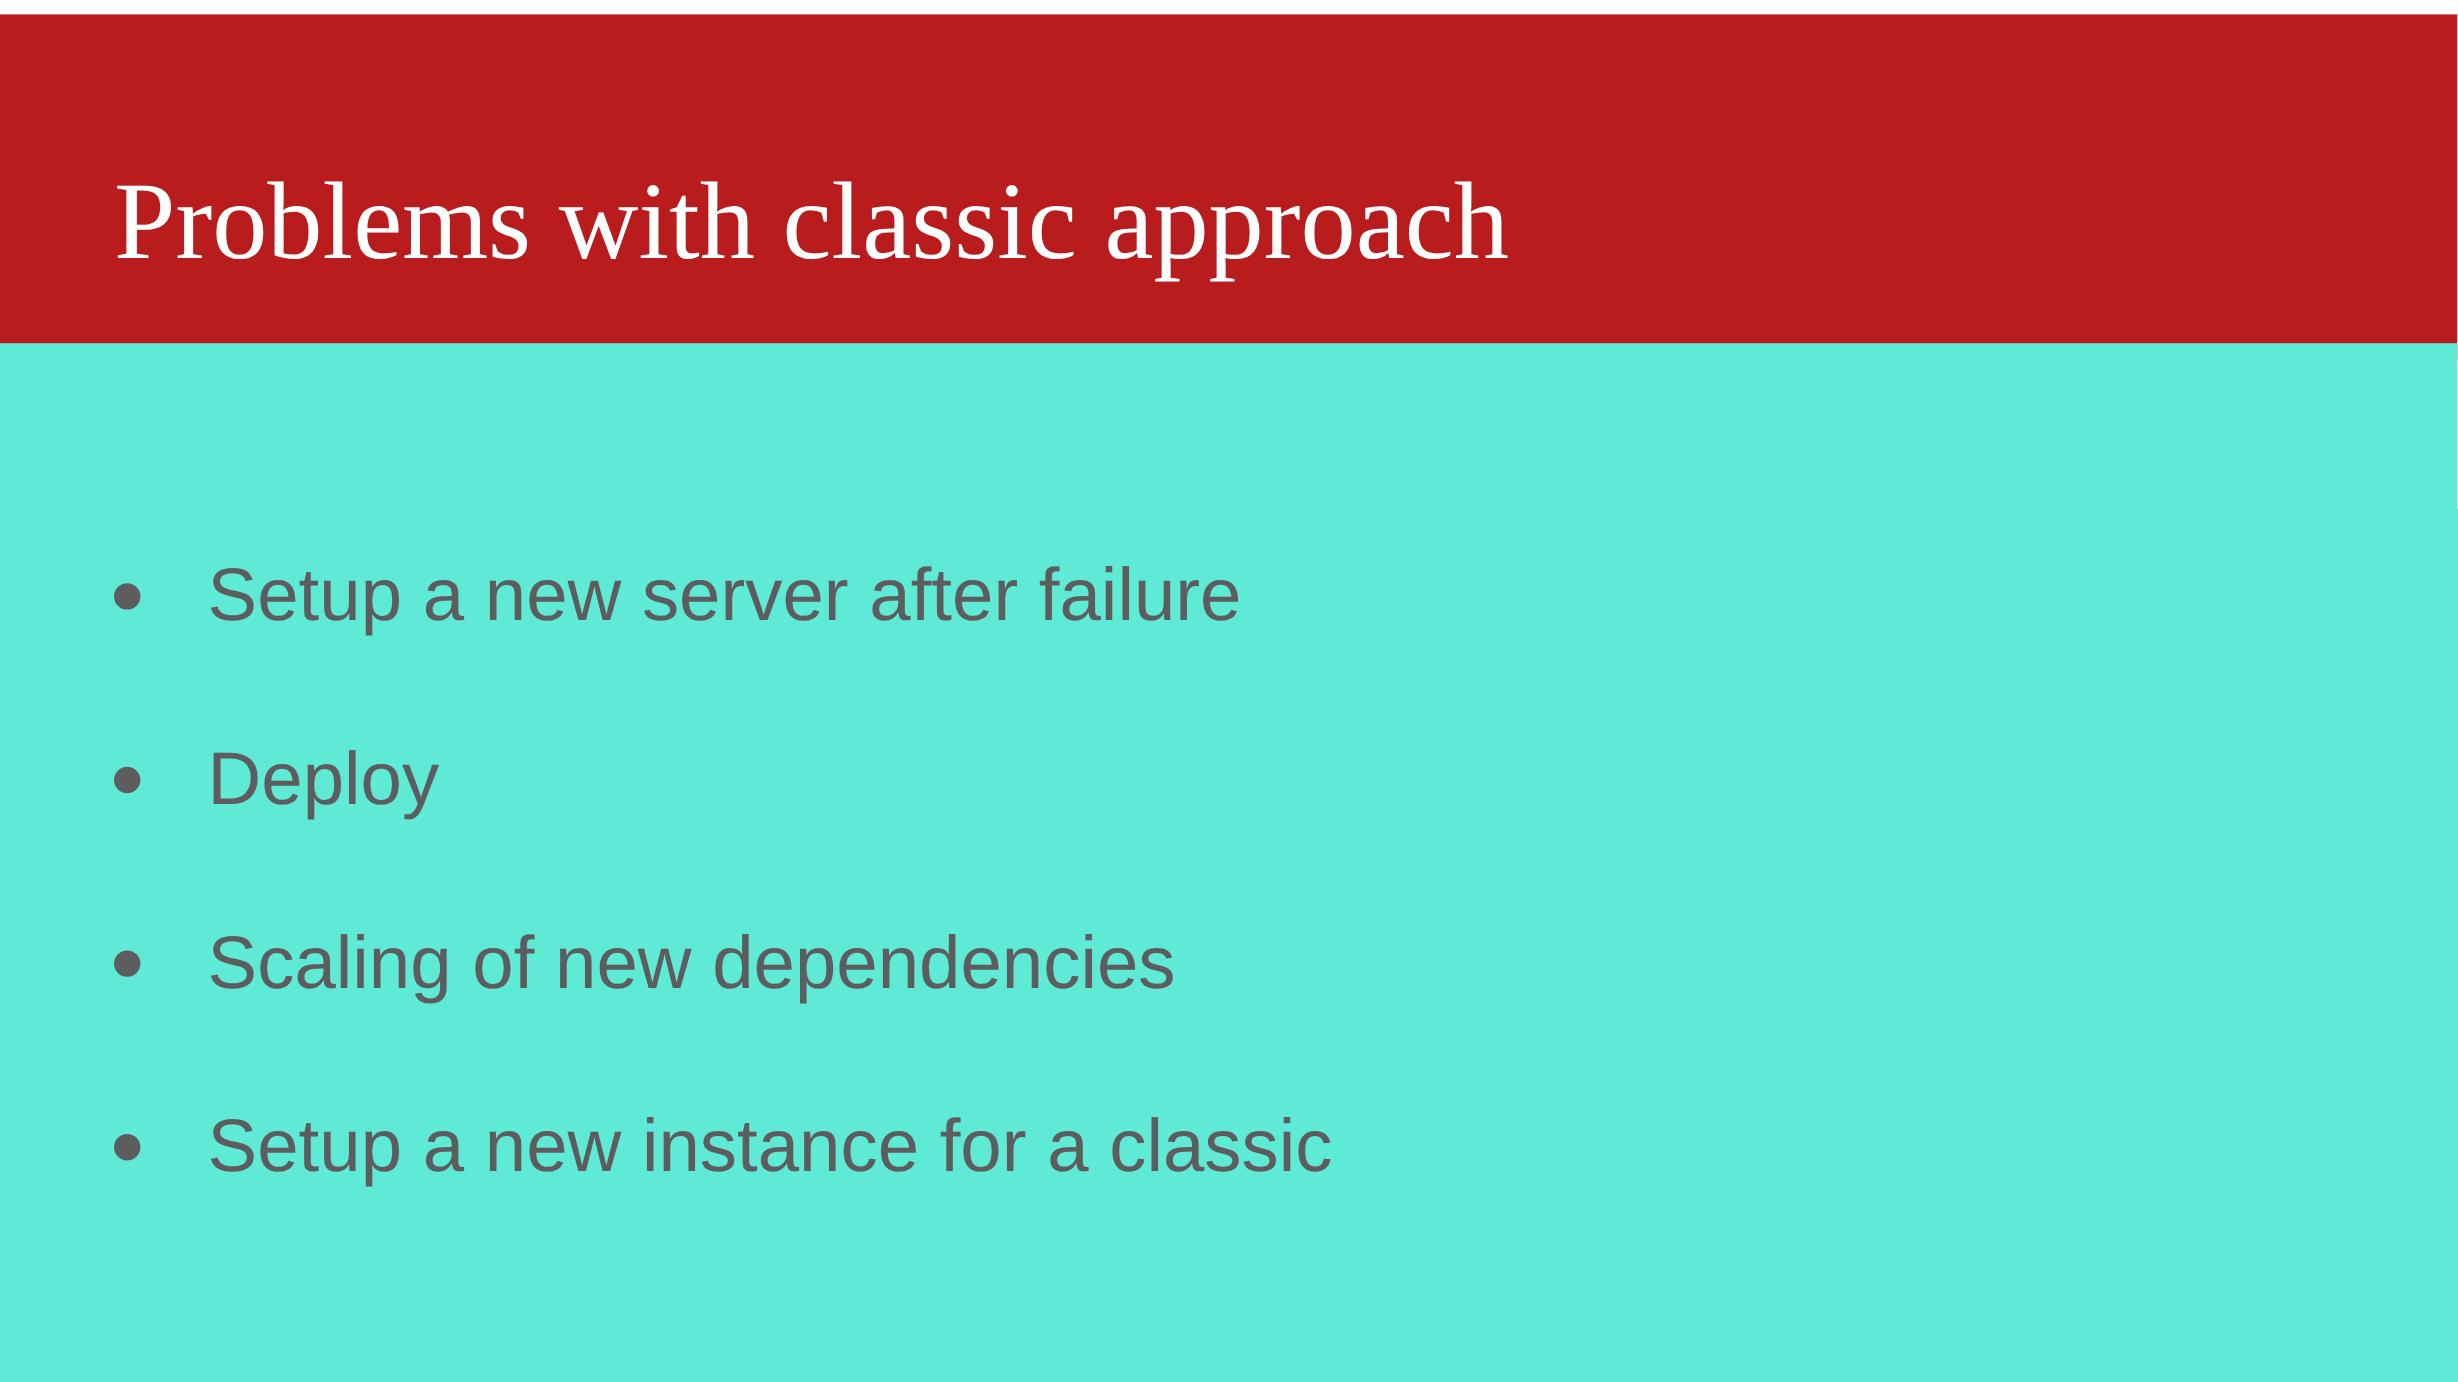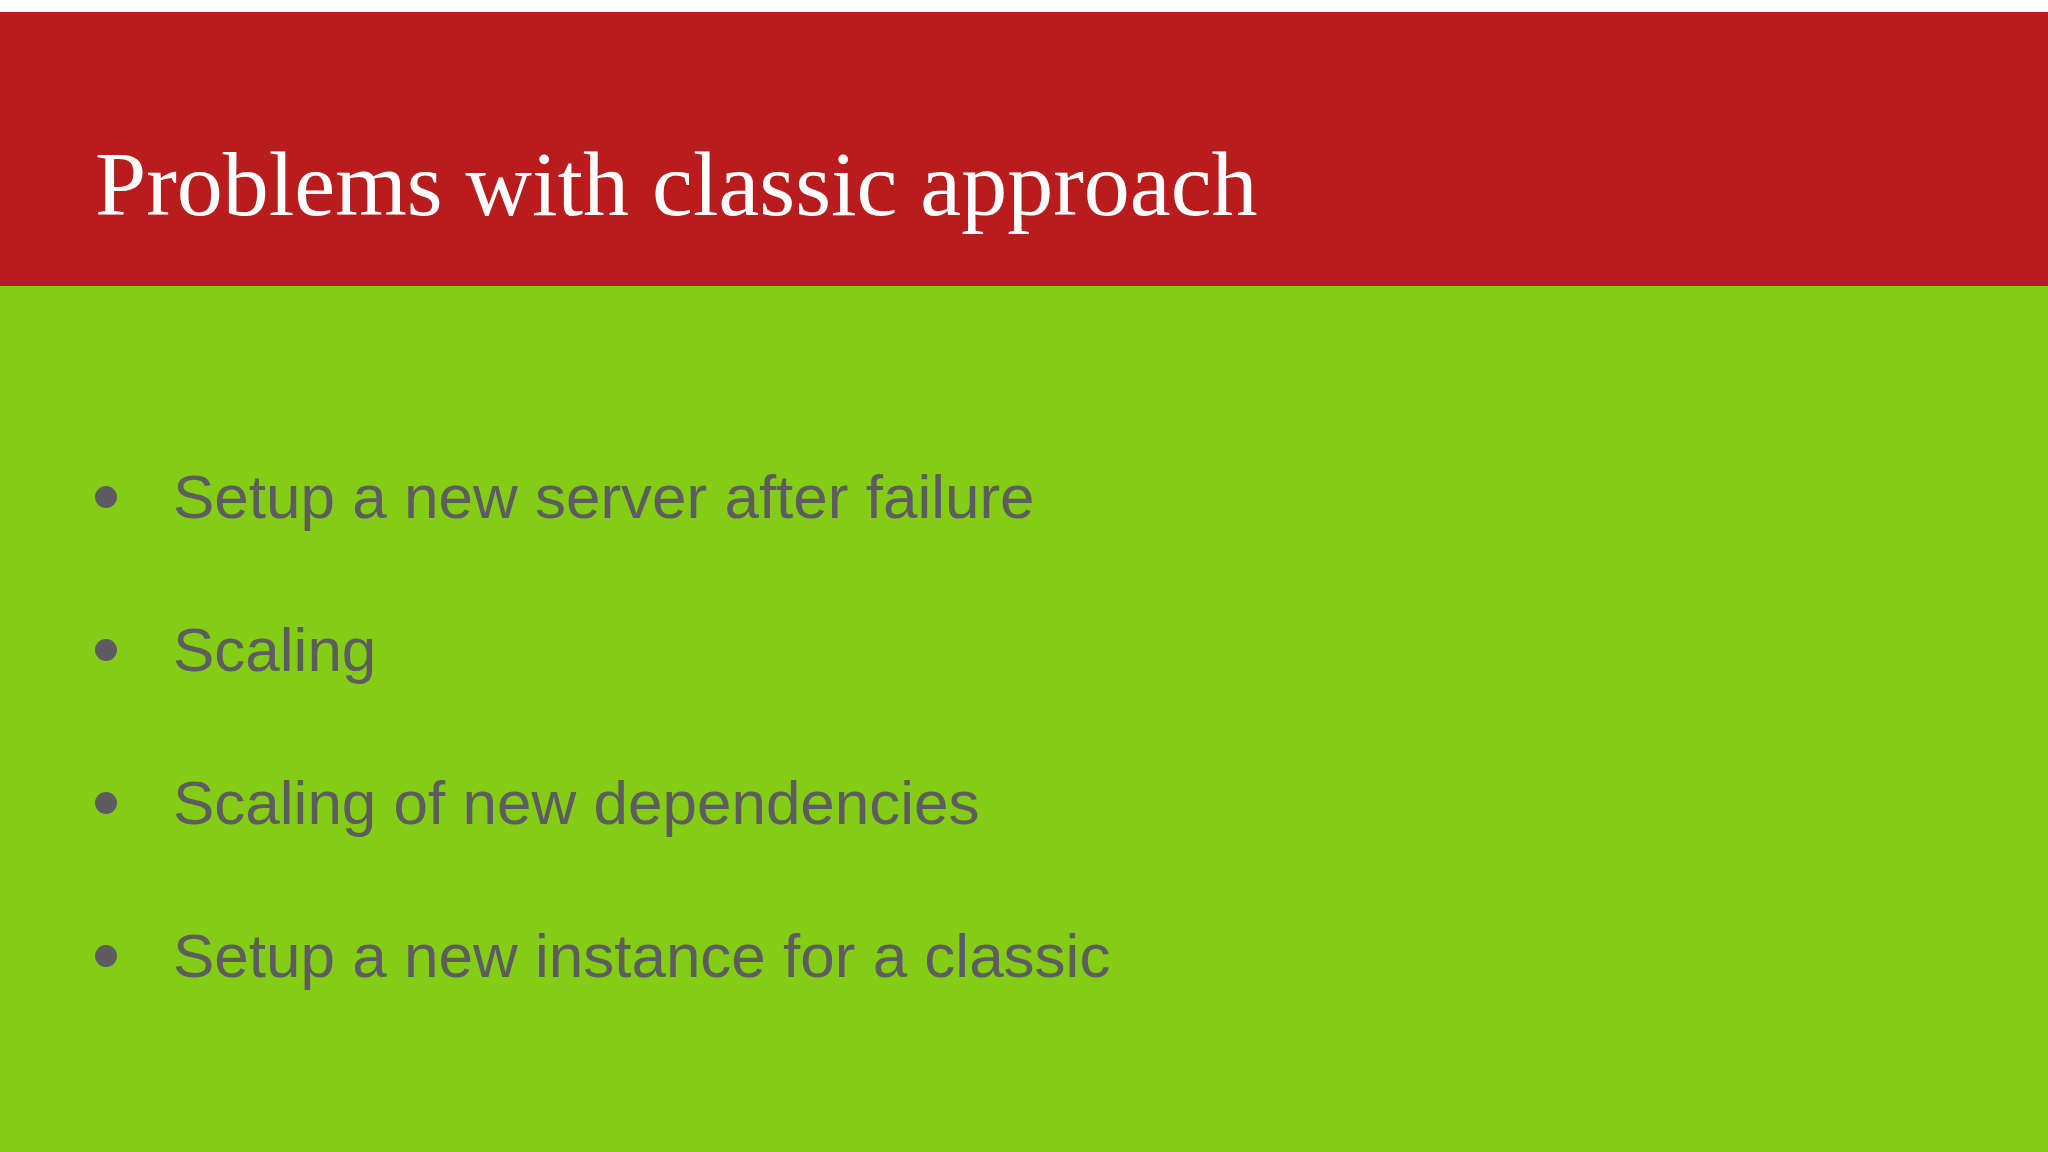--- a/index.html
+++ b/index.html
@@ -38,21 +38,21 @@
     color: #ffffff;
     letter-spacing: 0px;
     white-space: nowrap;
   }
   .slide-body {
     position: absolute;
     left: 0;
     top: 286px;
     width: 2048px;
     height: 866px;
-    background: #84cc16;
+    background: #5eead4;
   }
   .bullet-list {
     position: absolute;
     left: 0;
     top: 0;
     margin: 0;
     padding: 0;
     list-style: none;
   }
   .bullet-item {
@@ -95,21 +95,21 @@
   <div class="slide-body">
     <ul class="bullet-list">
 
       <li class="bullet-item i0">
         <span class="bullet-marker"></span>
         <span class="bullet-text">Setup a new server after failure</span>
       </li>
 
       <li class="bullet-item i1">
         <span class="bullet-marker"></span>
-        <span class="bullet-text">Scaling</span>
+        <span class="bullet-text">Deploy</span>
       </li>
 
       <li class="bullet-item i2">
         <span class="bullet-marker"></span>
         <span class="bullet-text">Scaling of new dependencies</span>
       </li>
 
       <li class="bullet-item i3">
         <span class="bullet-marker"></span>
         <span class="bullet-text">Setup a new instance for a classic</span>

